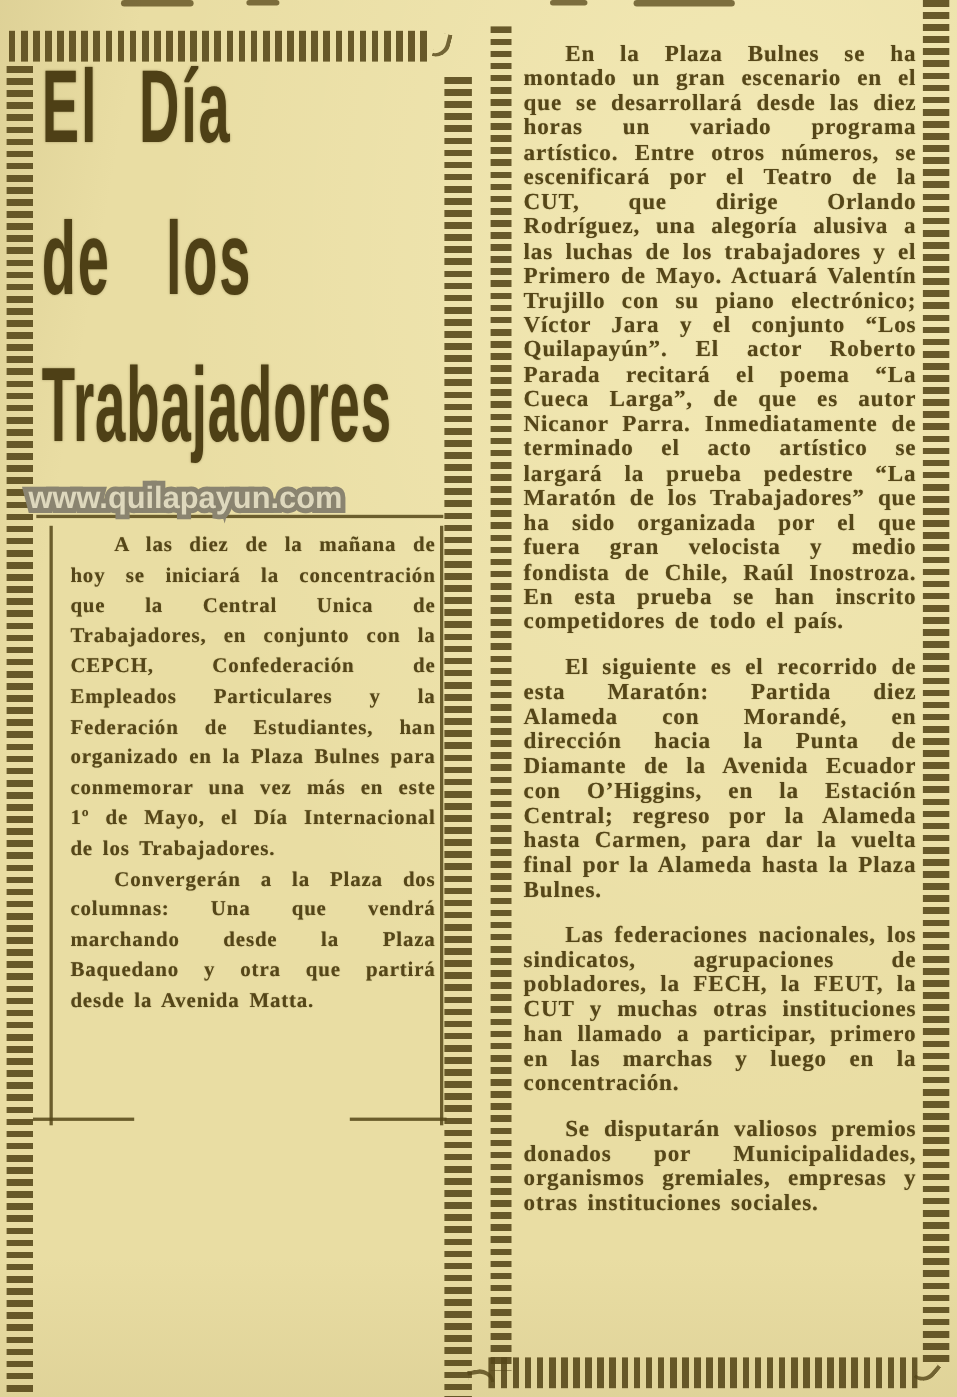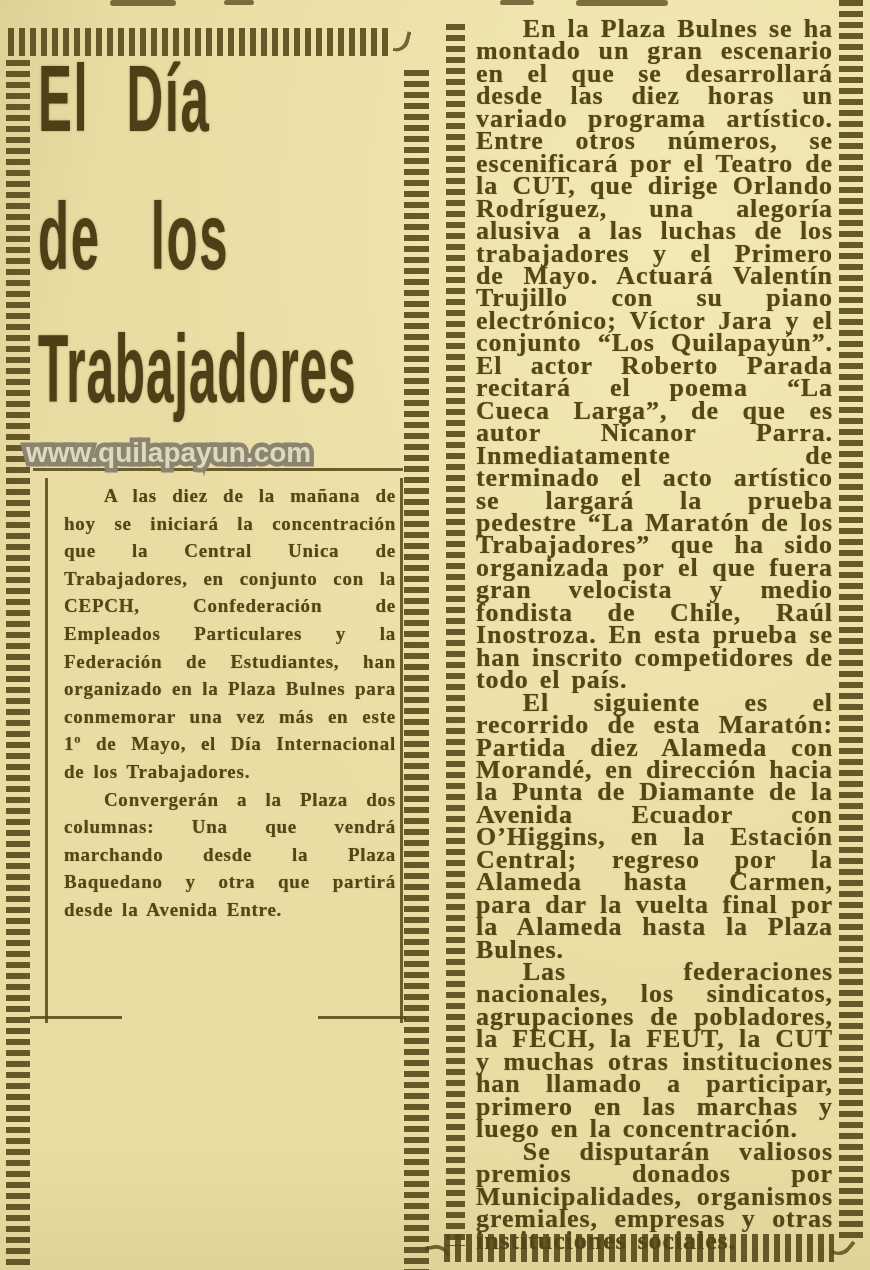--- a/index.html
+++ b/index.html
@@ -111,24 +111,25 @@
   }
   .speakers{position:absolute;left:44px;top:1036px;width:360px;}
   .speakers p{
     font-size:23.5px;line-height:23.4px;
     letter-spacing:.03em;word-spacing:.16em;
     text-indent:1.6em;
     text-shadow:0 0 1px var(--ink-soft);
   }
   .col-right{position:absolute;left:476px;top:18px;width:357px;}
   .col-right p{
-    font-size:26px;line-height:22.45px;
+    font-size:21px;line-height:22.45px;
     letter-spacing:.035em;word-spacing:.14em;
     text-indent:1.8em;
     text-shadow:0 0 1px var(--ink-soft);
+    margin-top:19px;
   }
 </style>
 </head>
 <body>
 
 <div class="page">
 
   <div class="comb comb-h comb-top"></div>
   <div class="comb comb-v comb-left"></div>
   <div class="comb comb-v comb-midA"></div>
@@ -155,21 +156,21 @@
   <div class="rule rule-bl"></div>
   <div class="rule rule-br"></div>
 
   <div class="watermark">
     <span class="wm wm-stroke">www.quilapayun.com</span>
     <span class="wm wm-fill">www.quilapayun.com</span>
   </div>
 
   <div class="box-text">
     <p>A las diez de la mañana de hoy se iniciará la concentración que la Central Unica de Trabajadores, en conjunto con la CEPCH, Confederación de Empleados Particulares y la Federación de Estudiantes, han organizado en la Plaza Bulnes para conmemorar una vez más en este 1º de Mayo, el Día Internacional de los Trabajadores.</p>
-    <p>Convergerán a la Plaza dos columnas: Una que vendrá marchando desde la Plaza Baquedano y otra que partirá desde la Avenida Entre.</p>
+    <p>Convergerán a la Plaza dos columnas: Una que vendrá marchando desde la Plaza Baquedano y otra que partirá desde la Avenida Matta.</p>
   </div>
 
 
   <div class="col-right">
     <p>En la Plaza Bulnes se ha montado un gran escenario en el que se desarrollará desde las diez horas un variado programa artístico. Entre otros números, se escenificará por el Teatro de la CUT, que dirige Orlando Rodríguez, una alegoría alusiva a las luchas de los trabajadores y el Primero de Mayo. Actuará Valentín Trujillo con su piano electrónico; Víctor Jara y el conjunto “Los Quilapayún”. El actor Roberto Parada recitará el poema “La Cueca Larga”, de que es autor Nicanor Parra. Inmediatamente de terminado el acto artístico se largará la prueba pedestre “La Maratón de los Trabajadores” que ha sido organizada por el que fuera gran velocista y medio fondista de Chile, Raúl Inostroza. En esta prueba se han inscrito competidores de todo el país.</p>
     <p>El siguiente es el recorrido de esta Maratón: Partida diez Alameda con Morandé, en dirección hacia la Punta de Diamante de la Avenida Ecuador con O’Higgins, en la Estación Central; regreso por la Alameda hasta Carmen, para dar la vuelta final por la Alameda hasta la Plaza Bulnes.</p>
     <p>Las federaciones nacionales, los sindicatos, agrupaciones de pobladores, la FECH, la FEUT, la CUT y muchas otras instituciones han llamado a participar, primero en las marchas y luego en la concentración.</p>
     <p>Se disputarán valiosos premios donados por Municipalidades, organismos gremiales, empresas y otras instituciones sociales.</p>
   </div>
 

